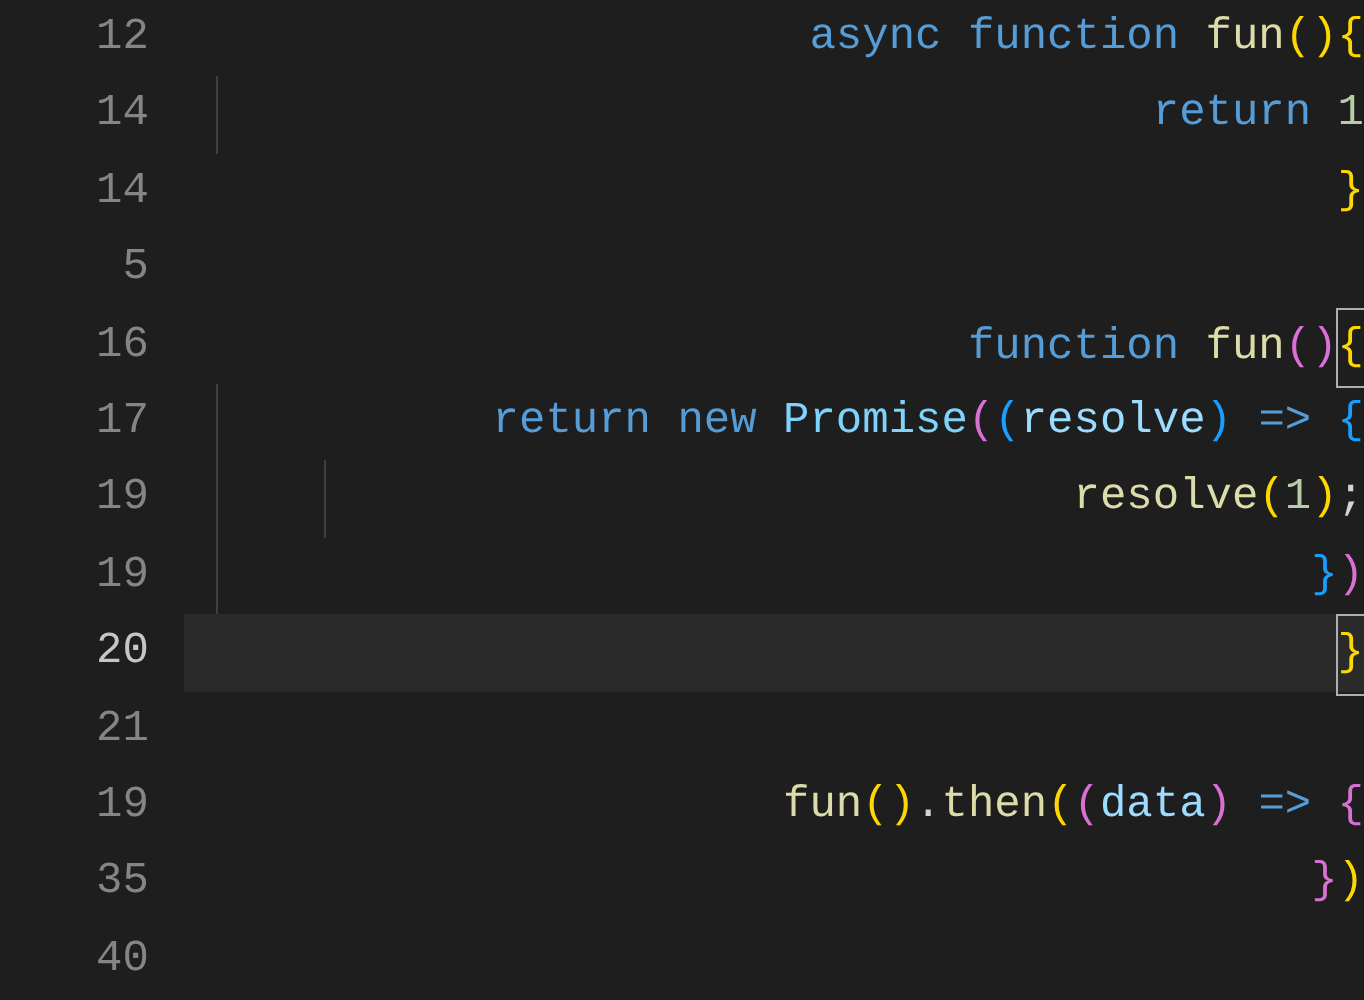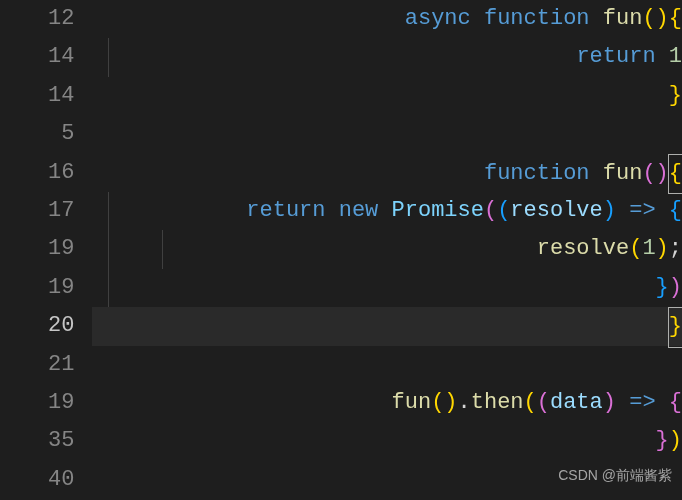--- a/index.html
+++ b/index.html
@@ -110,14 +110,13 @@
       <div class="line"></div>
       <div class="line"><span class="tk-kw">function </span><span class="tk-fn">fun</span><span class="tk-brk-p">(</span><span class="tk-brk-p">)</span><span class="tk-brk-y cursor-box">{</span></div>
       <div class="line"><span class="guide" style="left: 16px; height: 38.4px; top: 0px; position: absolute;"></span><span class="tk-punc">    </span><span class="tk-kw">return </span><span class="tk-kw">new </span><span class="tk-type">Promise</span><span class="tk-brk-p">(</span><span class="tk-brk-b">(</span><span class="tk-var">resolve</span><span class="tk-brk-b">)</span><span class="tk-punc"> </span><span class="tk-kw">=&gt;</span><span class="tk-punc"> </span><span class="tk-brk-b">{</span></div>
       <div class="line"><span class="guide" style="left: 16px; height: 38.4px; top: 0px; position: absolute;"></span><span class="guide" style="left: 70px; height: 38.4px; top: 0px; position: absolute;"></span><span class="tk-punc">        </span><span class="tk-fn">resolve</span><span class="tk-brk-y">(</span><span class="tk-num">1</span><span class="tk-brk-y">)</span><span class="tk-punc">;</span></div>
       <div class="line"><span class="guide" style="left: 16px; height: 38.4px; top: 0px; position: absolute;"></span><span class="tk-punc">    </span><span class="tk-brk-b">}</span><span class="tk-brk-p">)</span></div>
       <div class="line active"><span class="tk-brk-y cursor-box">}</span></div>
       <div class="line"></div>
       <div class="line"><span class="tk-fn">fun</span><span class="tk-brk-y">(</span><span class="tk-brk-y">)</span><span class="tk-punc">.</span><span class="tk-fn">then</span><span class="tk-brk-y">(</span><span class="tk-brk-p">(</span><span class="tk-var">data</span><span class="tk-brk-p">)</span><span class="tk-punc"> </span><span class="tk-kw">=&gt;</span><span class="tk-punc"> </span><span class="tk-brk-p">{</span></div>
       <div class="line"><span class="tk-brk-p">}</span><span class="tk-brk-y">)</span></div>
     </div>
-  <div class="watermark">CSDN @前端酱紫</div>
 </div>
 
 </body></html>

